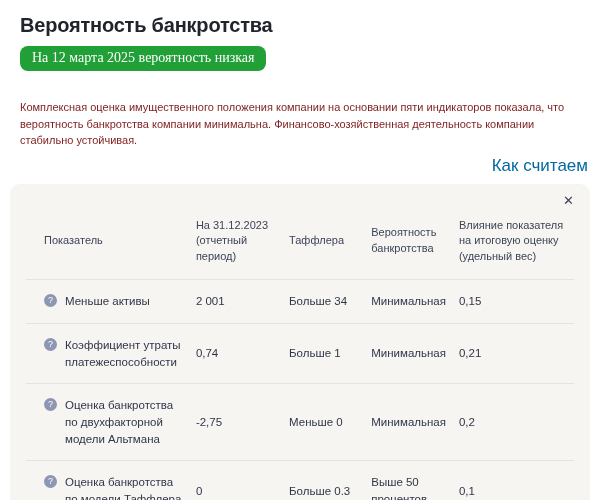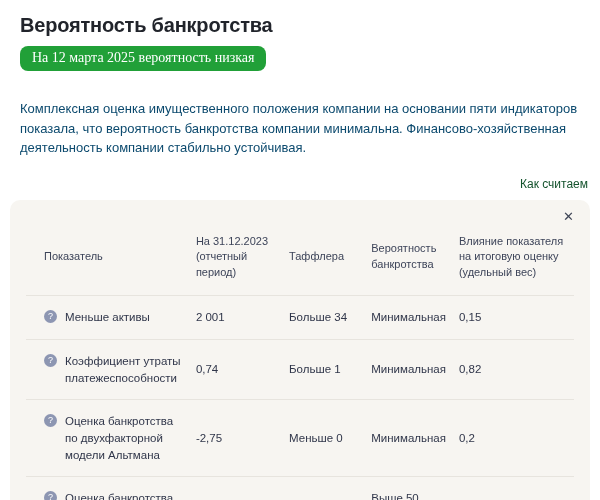--- a/index.html
+++ b/index.html
@@ -24,31 +24,31 @@
     color: #ffffff;
     font-family: "Liberation Serif", "DejaVu Serif", serif;
     font-size: 14px;
     line-height: 1;
     padding: 5px 12px 6px 12px;
     border-radius: 8px;
     margin-bottom: 28px;
   }
 
   .description {
-    font-size: 13px;
+    font-size: 11px;
     line-height: 1.5;
-    color: #0c4a6e;
+    color: #7f1d1d;
     max-width: 576px;
-    margin-bottom: 16px;
+    margin-bottom: 7px;
   }
 
   .how-link-row { text-align: right; padding-right: 2px; margin-bottom: 8px; }
   .how-link {
-    font-size: 12px;
-    color: #14532d;
+    font-size: 17px;
+    color: #0369a1;
     text-decoration: none;
     cursor: pointer;
   }
 
   .card {
     position: relative;
     background: #f7f5f1;
     border-radius: 10px;
     padding: 30px 16px 18px 16px;
     min-height: 330px;
@@ -166,21 +166,21 @@
         <tr>
           <td class="first">
             <div class="indicator-cell">
               <span class="help-icon">?</span>
               <span>Коэффициент утраты платежеспособности</span>
             </div>
           </td>
           <td>0,74</td>
           <td>Больше 1</td>
           <td>Минимальная</td>
-          <td>0,82</td>
+          <td>0,21</td>
         </tr>
         <tr>
           <td class="first">
             <div class="indicator-cell">
               <span class="help-icon">?</span>
               <span>Оценка банкротства по двухфакторной модели Альтмана</span>
             </div>
           </td>
           <td>-2,75</td>
           <td>Меньше 0</td>

